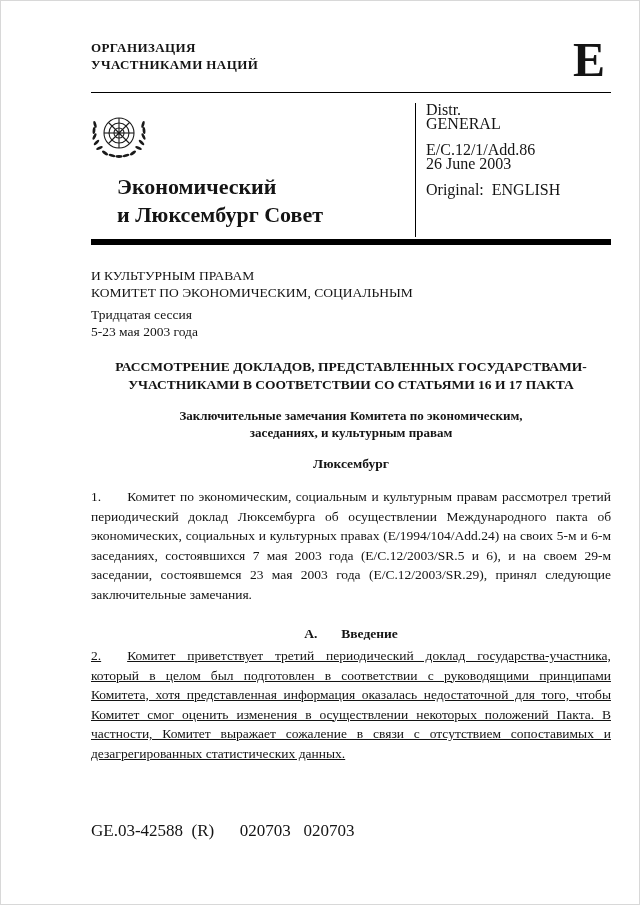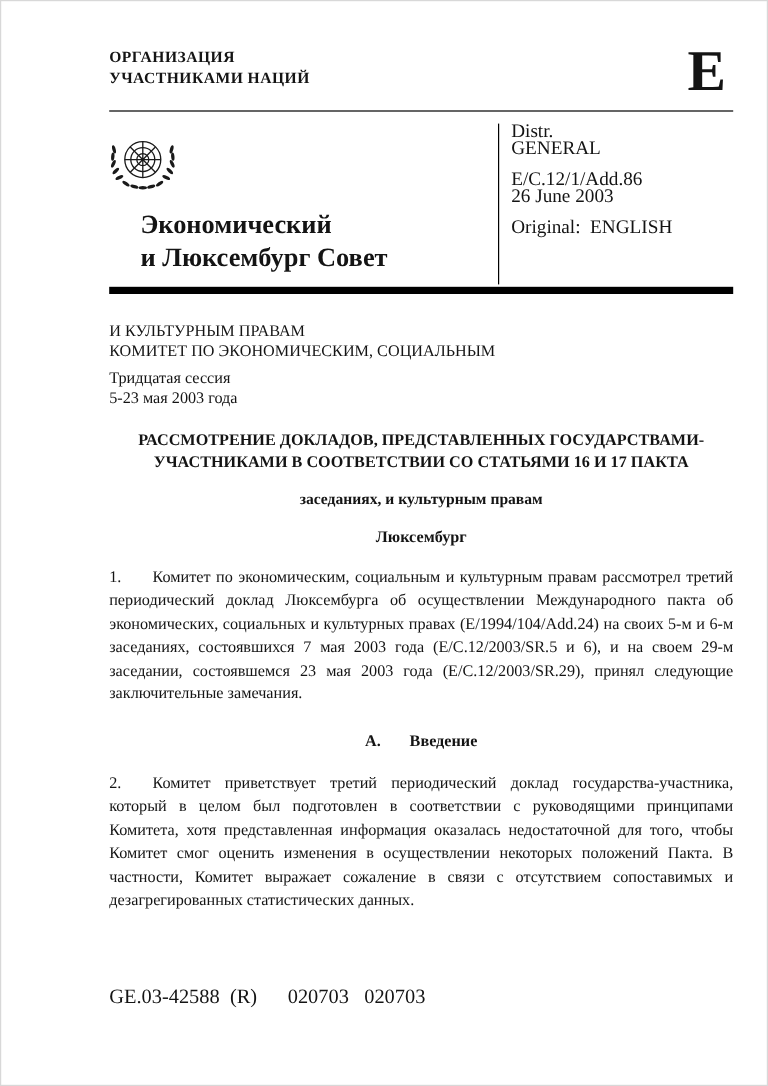--- a/index.html
+++ b/index.html
@@ -108,21 +108,21 @@
     text-align: justify;
     line-height: 19.5px;
   }
   .pnum { margin-right: 26px; }
   .section-heading {
     margin-top: 21px;
     text-align: center;
     font-weight: bold;
   }
   .section-heading .snum { margin-right: 24px; }
-  .para-2 { margin-top: 17px; }
+  .para-2 { margin-top: 4px; text-decoration: underline; }
 
   
   .footer {
     position: absolute;
     left: 90px;
     top: 820px;
     font-size: 17px;
     white-space: pre;
   }
 </style>
@@ -201,20 +201,21 @@
       <div>Тридцатая сессия</div>
       <div>5-23 мая 2003 года</div>
     </div>
 
     <div class="doc-title">
       <div>РАССМОТРЕНИЕ ДОКЛАДОВ, ПРЕДСТАВЛЕННЫХ ГОСУДАРСТВАМИ-</div>
       <div>УЧАСТНИКАМИ В СООТВЕТСТВИИ СО СТАТЬЯМИ 16 И 17 ПАКТА</div>
     </div>
 
     <div class="subtitle">
+      <div>Заключительные замечания Комитета по экономическим,</div>
       <div>заседаниях, и культурным правам</div>
     </div>
 
     <div class="country">Люксембург</div>
 
     <p class="para"><span class="pnum">1.</span><span>Комитет по экономическим, социальным и культурным правам рассмотрел третий периодический доклад Люксембурга об осуществлении Международного пакта об экономических, социальных и культурных правах (E/1994/104/Add.24) на своих 5-м и 6-м заседаниях, состоявшихся 7 мая 2003 года (E/C.12/2003/SR.5 и 6), и на своем 29-м заседании, состоявшемся 23 мая 2003 года (E/C.12/2003/SR.29), принял следующие заключительные замечания.</span></p>
 
     <div class="section-heading">
       <span class="snum">А.</span><span>Введение</span>
     </div>

